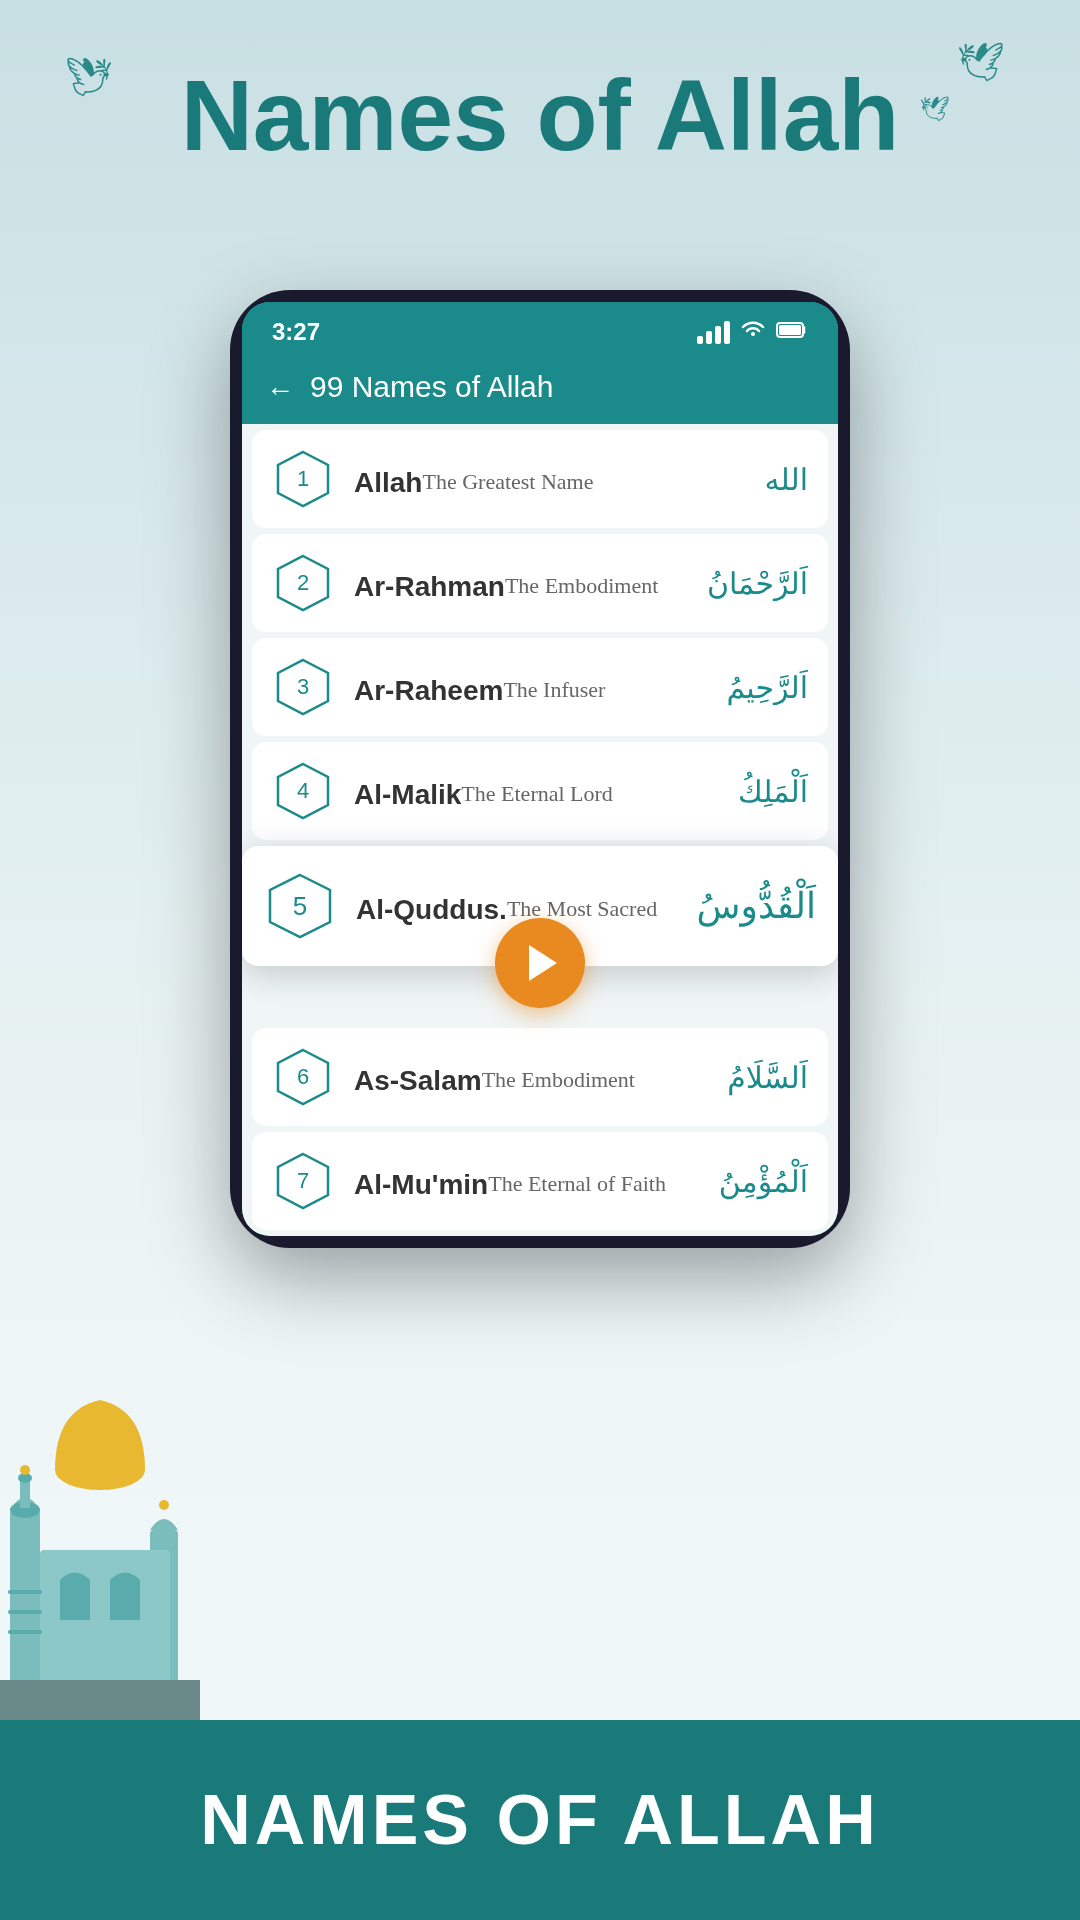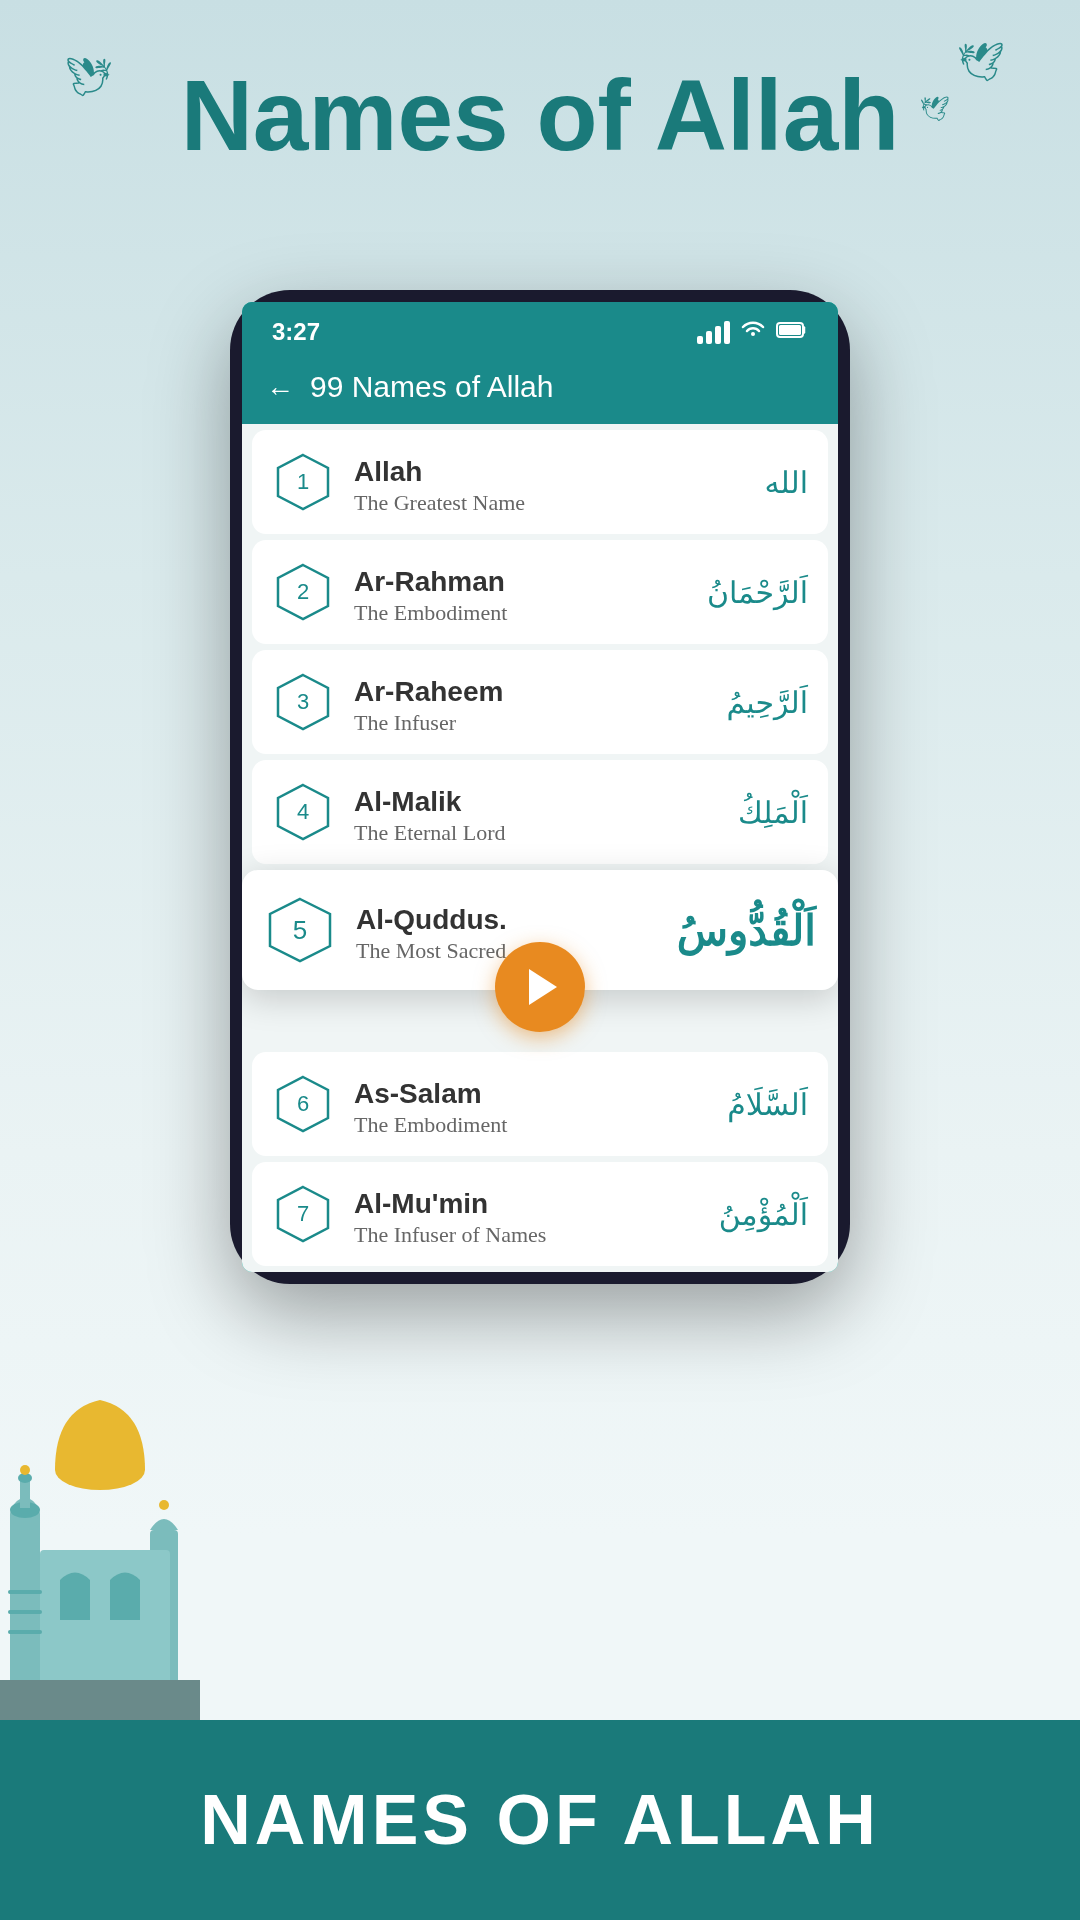--- a/index.html
+++ b/index.html
@@ -70,21 +70,21 @@
     .phone-frame {
       background: #1a1a2e;
       border-radius: 60px;
       padding: 12px;
       box-shadow: 0 30px 80px rgba(0,0,0,0.35);
       position: relative;
     }
 
     .phone-screen {
       background: #14b8a6;
-      border-radius: 10px;
+      border-radius: 28px;
       overflow: hidden;
       position: relative;
     }
 
     
     .status-bar {
       background: #1a8a8a;
       padding: 16px 30px 10px;
       display: flex;
       justify-content: space-between;
@@ -183,21 +183,21 @@
       position: absolute;
       top: 50%; left: 50%;
       transform: translate(-50%, -50%);
       font-size: 22px;
       color: #1a8a8a;
       font-weight: 500;
     }
 
     .name-info {
       display: flex;
-      flex-direction: column;
+      flex-direction: row;
       margin-top: 8px;
     }
 
     .name-english {
       font-size: 28px;
       font-weight: 600;
       color: #333;
     }
 
     .name-english.large {
@@ -211,22 +211,22 @@
       font-family: Liberation Serif, serif;
     }
 
     .arabic-text {
       font-size: 30px;
       color: #1a8a8a;
       direction: rtl;
     }
 
     .arabic-text.large {
-      font-size: 42px;
-      font-weight: 700;
+      font-size: 36px;
+      font-weight: 400;
       margin-left: 32px;
     }
 
     .play-btn {
       width: 90px;
       height: 90px;
       background: #e88a20;
       border-radius: 50%;
       display: flex;
       align-items: center;
@@ -463,21 +463,21 @@
         <div class="name-item">
           <div class="name-left">
             <div class="hex-border">
               <svg width="62" height="62" viewBox="0 0 62 62">
                 <polygon points="31,4 56,17 56,45 31,58 6,45 6,17" fill="none" stroke="#1a8a8a" stroke-width="2.5"></polygon>
               </svg>
               <span class="hex-number">7</span>
             </div>
             <div class="name-info">
               <span class="name-english">Al-Mu'min</span>
-              <span class="name-meaning">The Infuser of Names</span>
+              <span class="name-meaning">The Eternal of Faith</span>
             </div>
           </div>
           <span class="arabic-text">اَلْمُؤْمِنُ</span>
         </div>
 
       </div>
 
     </div>
 
   </div>

